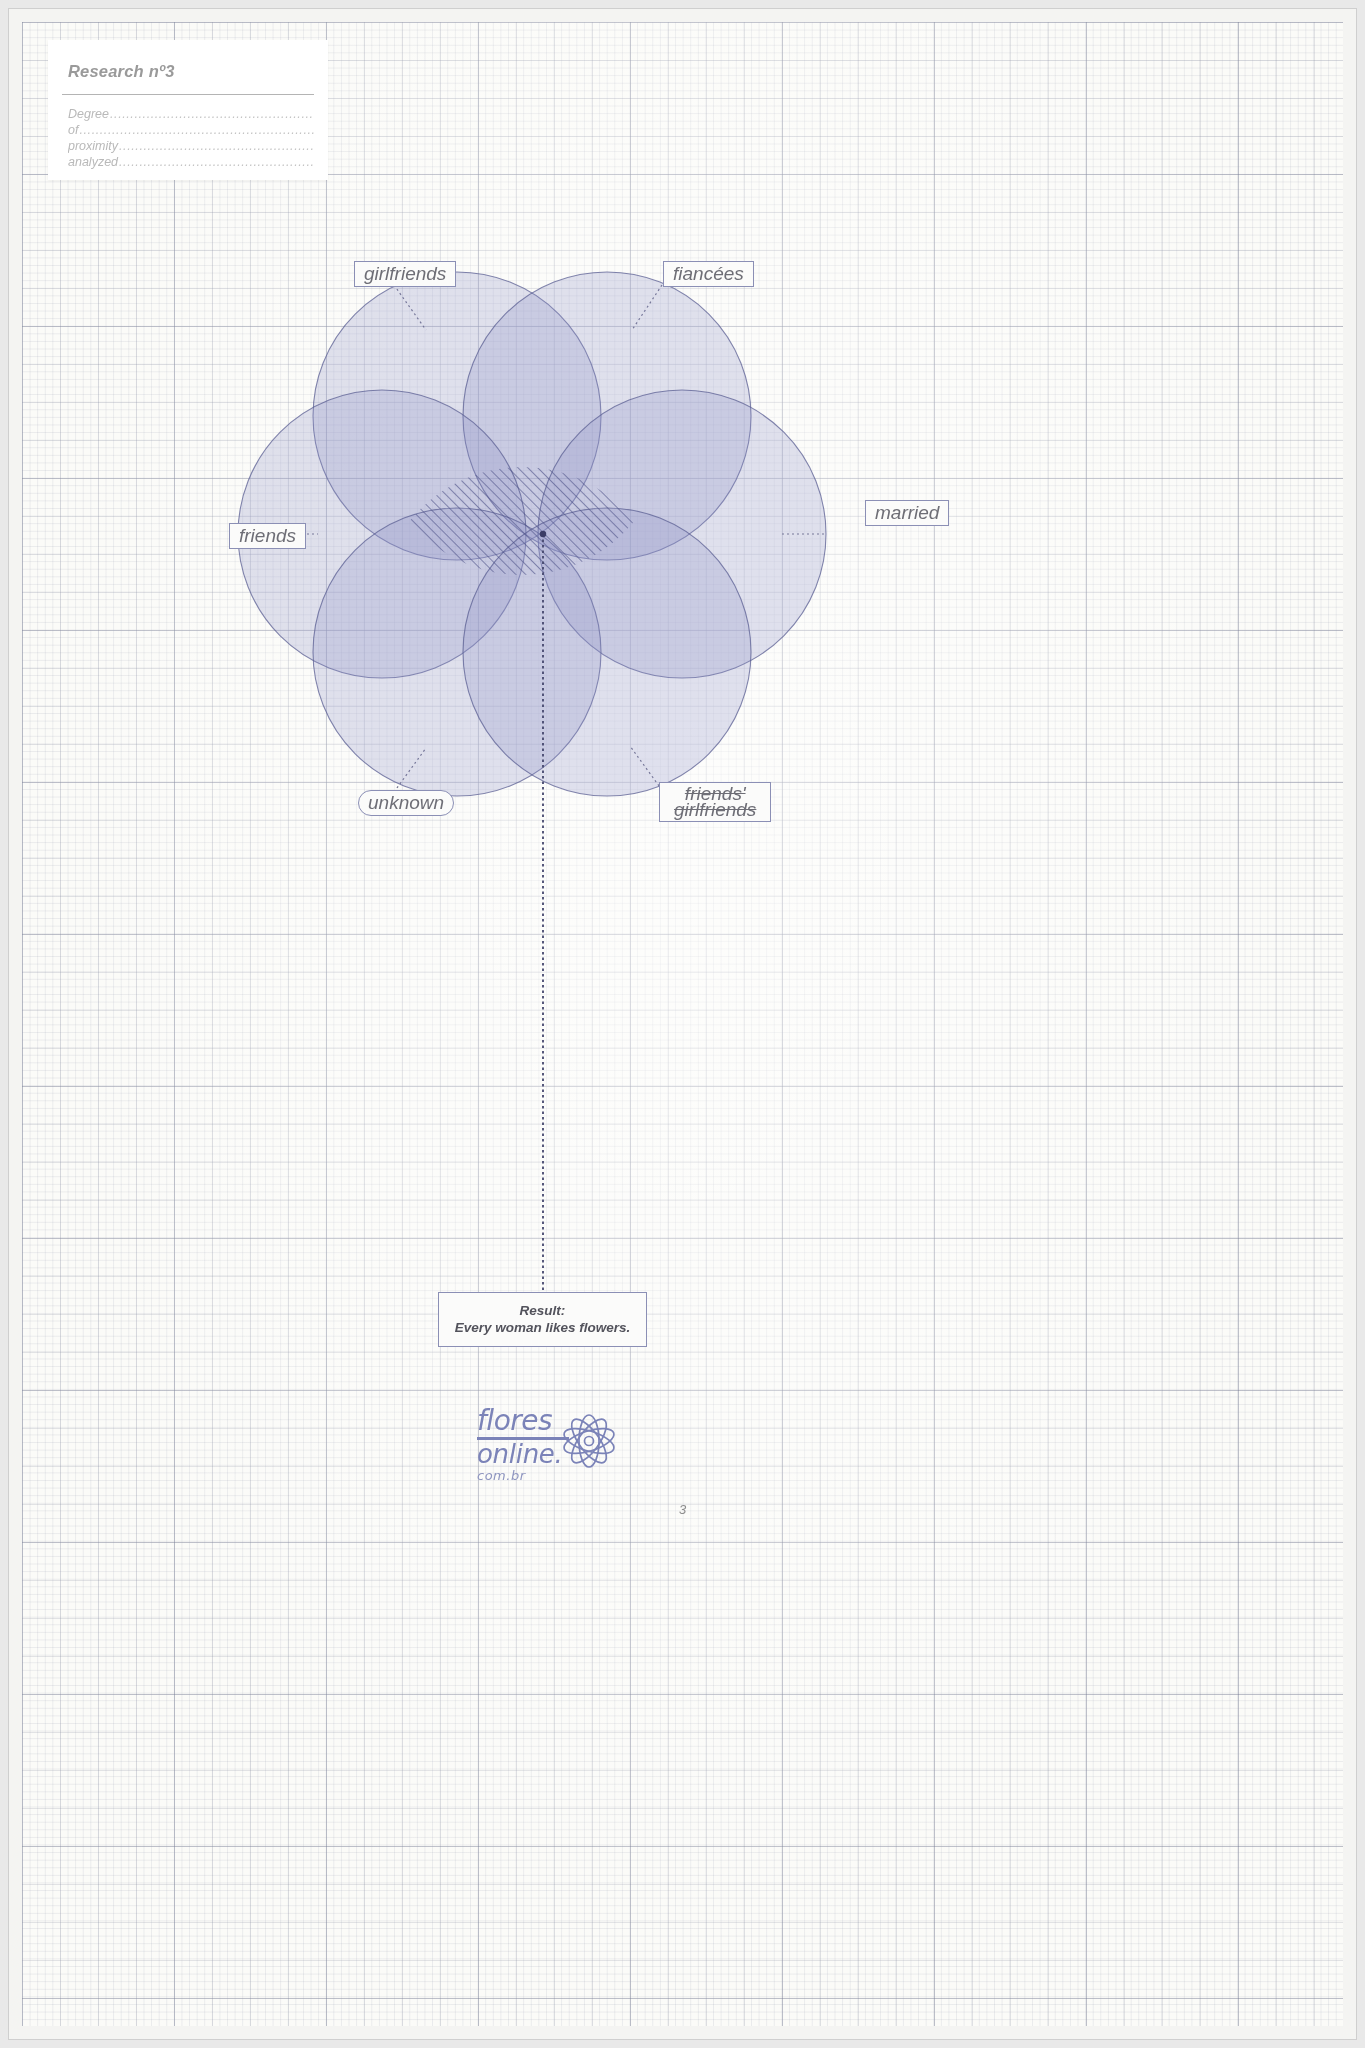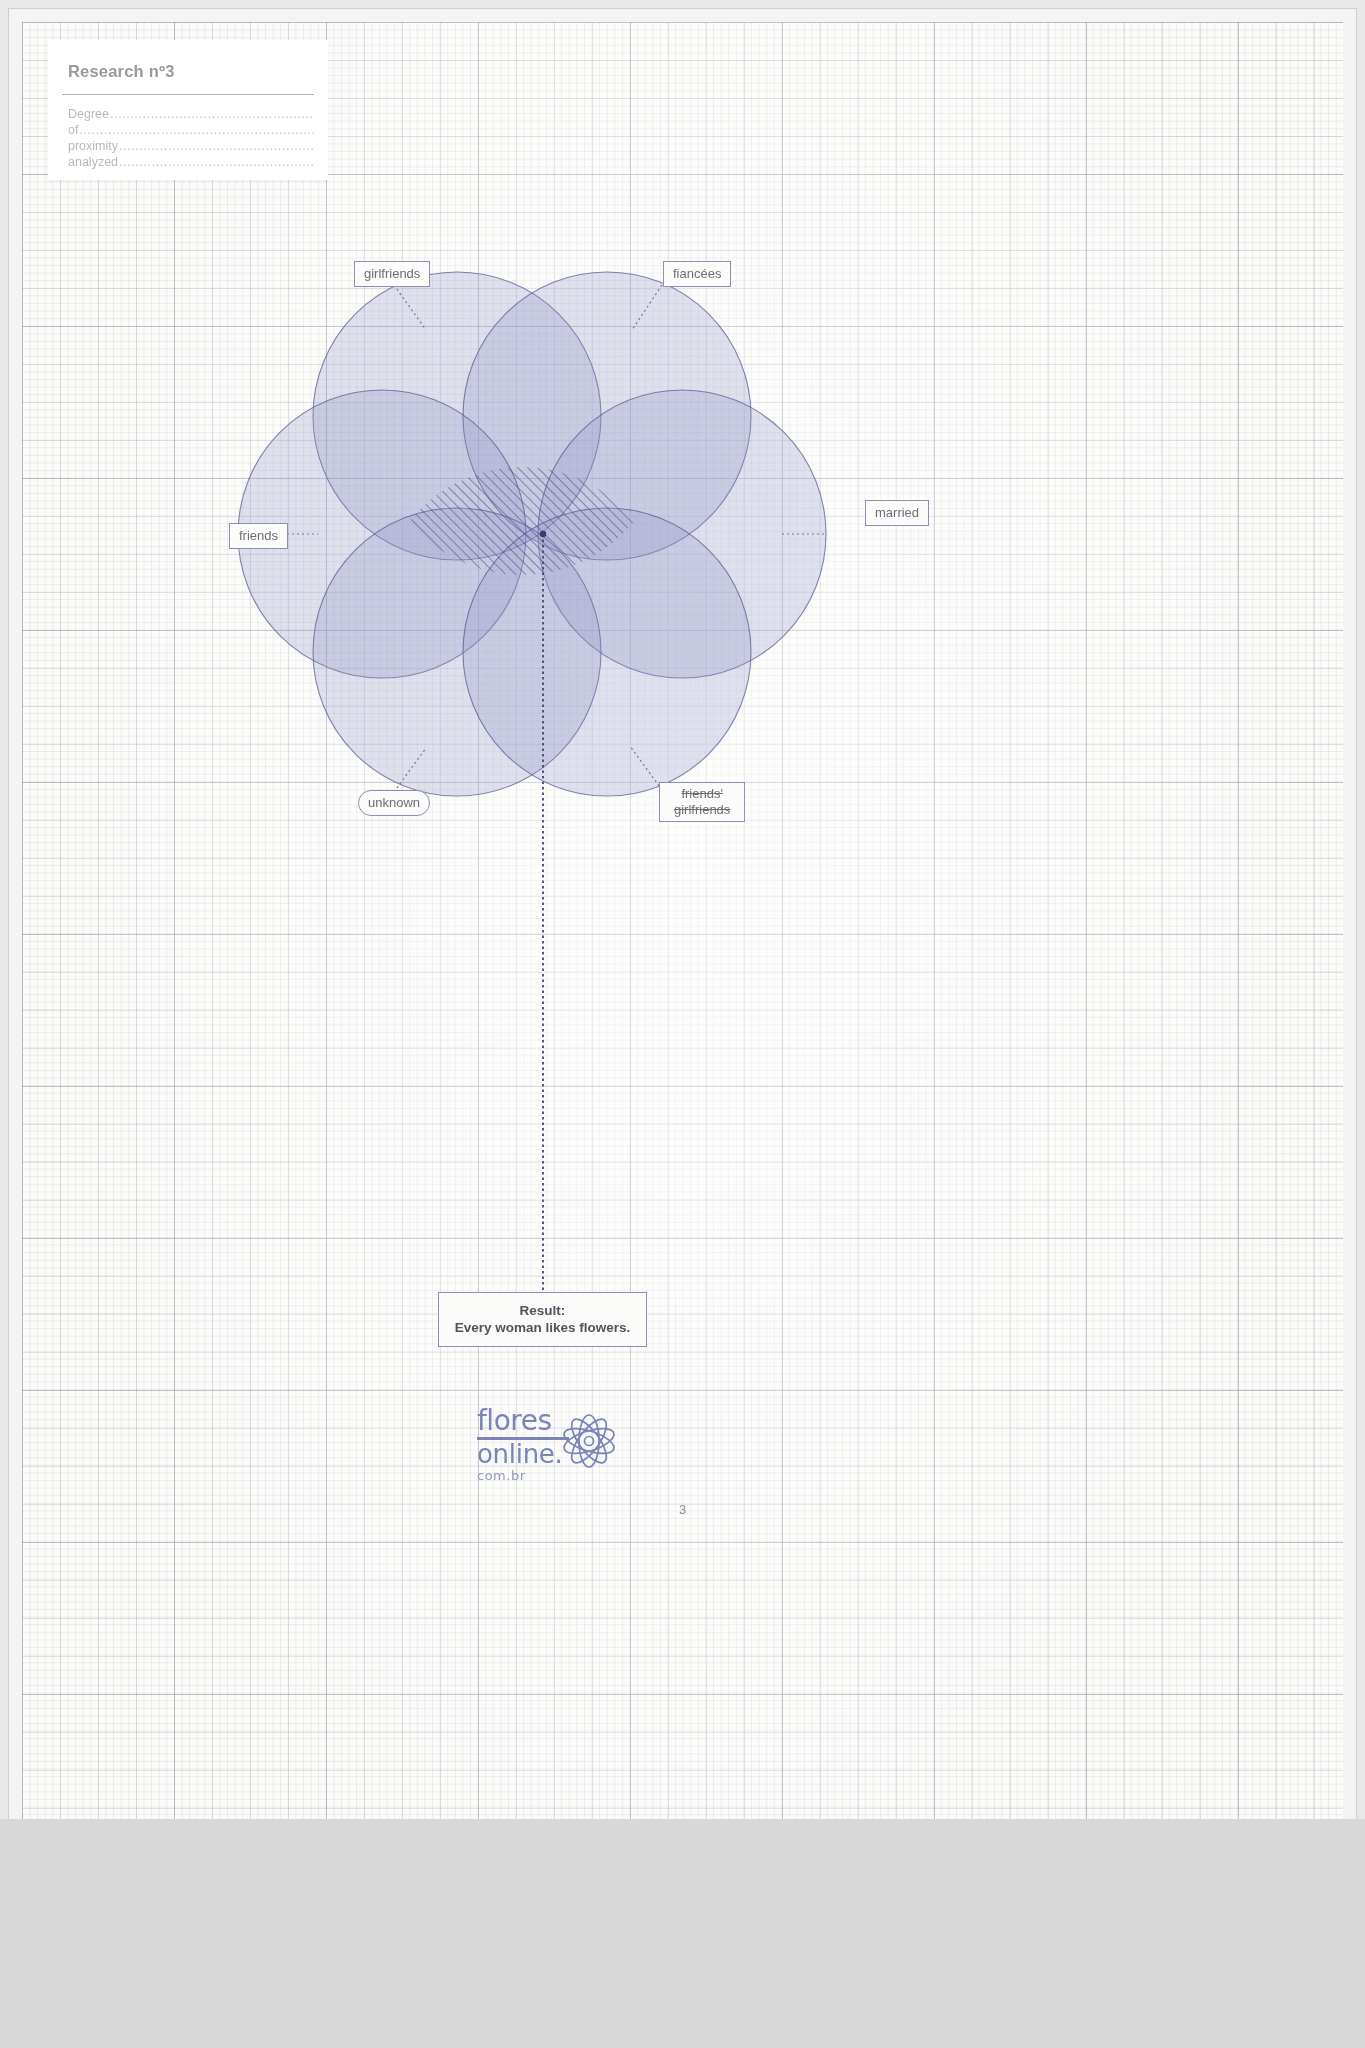--- a/index.html
+++ b/index.html
@@ -10,24 +10,25 @@
   }
   body {
     font-family: "Liberation Sans", sans-serif;
     -webkit-font-smoothing: antialiased;
   }
 
   
   #page {
     position: relative;
     width: 1365px;
-    height: 1819px;
+    height: 2048px;
     margin: 0 auto;
     background: #e9e9e9;
     overflow: hidden;
+    font-style: italic;
   }
 
   
   #sheet-frame {
     position: absolute;
     left: 8px; top: 8px;
     width: 1349px; height: 2032px;
     border: 1px solid #cfcfcf;
     background: #f4f4f2;
     box-sizing: border-box;
@@ -127,21 +128,21 @@
     height: 2004px;
     overflow: visible;
   }
 
   
   .callout {
     position: absolute;
     background: #fbfbfa;
     border: 1px solid #8b8fb5;
     color: #6e6e76;
-    font-size: 13px;
+    font-size: 19px;
     line-height: 16px;
     text-align: center;
     padding: 4px 9px;
     box-sizing: border-box;
     white-space: nowrap;
   }
   .callout.strike { text-decoration: line-through; }
 
   #lbl-girlfriends { left: 332px; top: 239px; }
   #lbl-fiancees    { left: 641px; top: 239px; }

